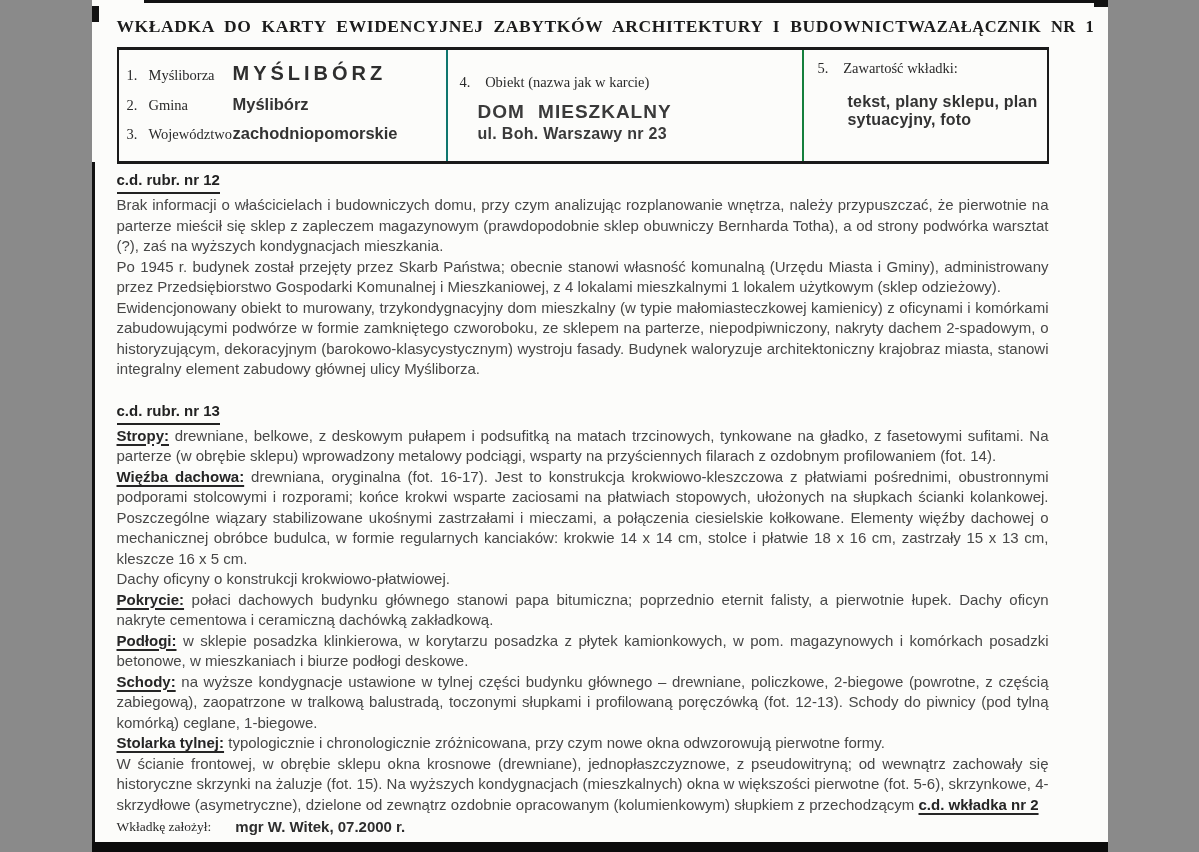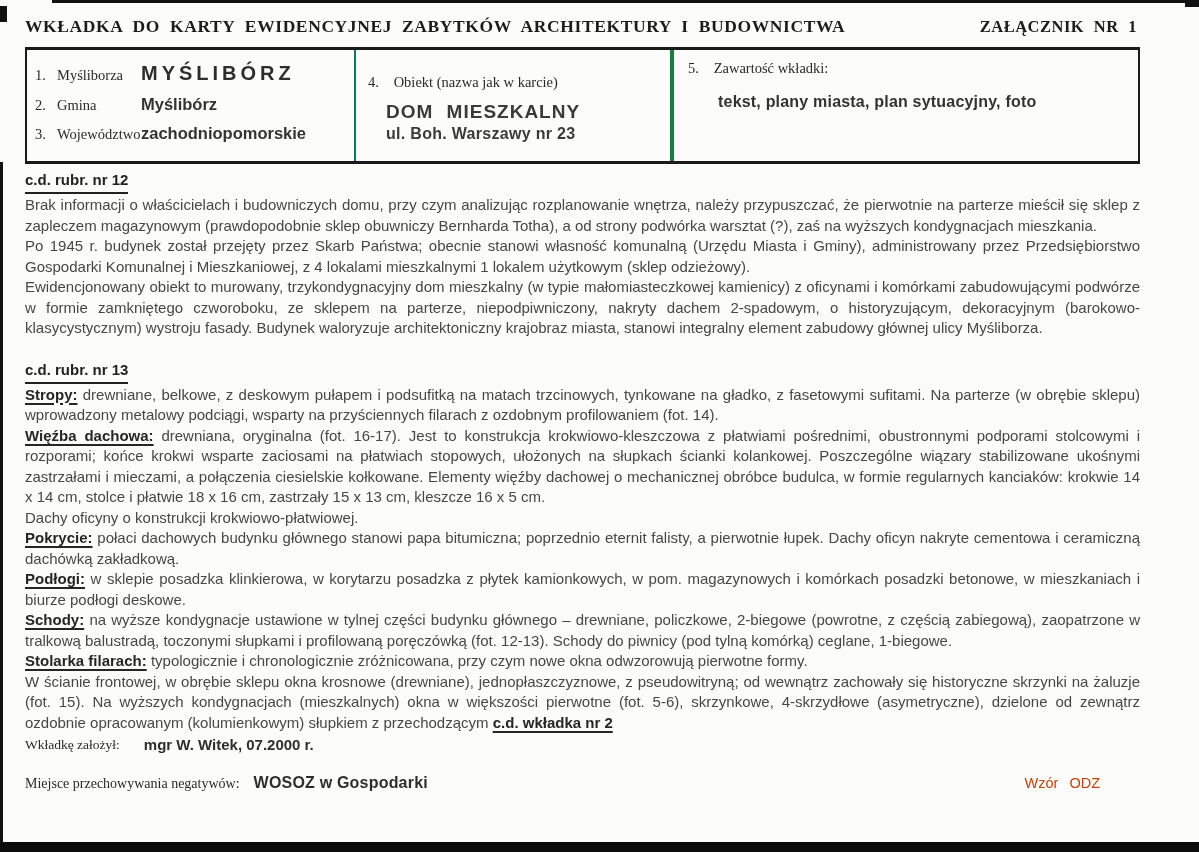--- a/index.html
+++ b/index.html
@@ -1,18 +1,18 @@
 <!DOCTYPE html>
 <html lang="pl"><head>
 <meta charset="utf-8">
 <style>
   html,body{margin:0;padding:0;background:#8a8a8a;}
   .page{
     position:relative;
-    width:1199px;height:852px;
+    width:1016px;height:852px;
     margin:0 auto;
     background:#fcfcfa;
     overflow:hidden;
     font-family:"Liberation Sans", sans-serif;
     color:#474747;
     box-sizing:border-box;
   }
   
   .artifact{position:absolute;background:#121212;}
   .artifact-top{top:0;left:52px;right:0;height:3px;}
@@ -40,21 +40,21 @@
   
   .doc-table{
     display:flex;
     margin:0 59px 0 25px;
     border:2px solid #1a1a1a;
     border-top-width:3px;border-bottom-width:3px;
     background:#fcfcfa;
   }
   .col-location{width:327px;box-sizing:border-box;padding:12px 4px 8px 8px;}
   .col-object{width:316px;box-sizing:border-box;border-left:2px solid #0f766e;padding:24px 8px 8px 12px;}
-  .col-contents{flex:1;border-left:4px solid #15803d;box-sizing:border-box;padding:10px 8px 8px 14px;}
+  .col-contents{flex:1;border-left:2px solid #15803d;box-sizing:border-box;padding:10px 8px 8px 14px;margin-left:40px;}
 
   .field-row{display:flex;align-items:baseline;margin-bottom:10px;}
   .field-no{
     font-family:"Liberation Serif", serif;font-size:14.5px;color:#2a2a2a;
     width:22px;flex:none;
   }
   .field-label{
     font-family:"Liberation Serif", serif;font-size:14.5px;color:#2a2a2a;
     width:84px;flex:none;
   }
@@ -161,21 +161,21 @@
       </div>
       <div class="object-name">DOM MIESZKALNY</div>
       <div class="object-address">ul. Boh. Warszawy nr 23</div>
     </div>
 
     <div class="col-contents">
       <div class="cell-caption">
         <span class="field-no">5.</span>
         <span>Zawartość wkładki:</span>
       </div>
-      <div class="contents-value">tekst, plany miasta, plan sytuacyjny, foto</div>
+      <div class="contents-value">tekst, plany sklepu, plan sytuacyjny, foto</div>
     </div>
 
   </div>
 
   <div class="doc-main">
 
     <div class="section">
       <span class="section-heading">c.d. rubr. nr 12</span>
       <p>Brak informacji o właścicielach i budowniczych domu, przy czym analizując rozplanowanie wnętrza, należy przypuszczać, że pierwotnie na parterze mieścił się sklep z zapleczem magazynowym (prawdopodobnie sklep obuwniczy Bernharda Totha), a od strony podwórka warsztat (?), zaś na wyższych kondygnacjach mieszkania.</p>
       <p>Po 1945 r. budynek został przejęty przez Skarb Państwa; obecnie stanowi własność komunalną (Urzędu Miasta i Gminy), administrowany przez Przedsiębiorstwo Gospodarki Komunalnej i Mieszkaniowej, z 4 lokalami mieszkalnymi 1 lokalem użytkowym (sklep odzieżowy).</p>
@@ -183,21 +183,21 @@
     </div>
 
     <div class="section">
       <span class="section-heading">c.d. rubr. nr 13</span>
       <p><span class="lead">Stropy:</span> <span>drewniane, belkowe, z deskowym pułapem i podsufitką na matach trzcinowych, tynkowane na gładko, z fasetowymi sufitami. Na parterze (w obrębie sklepu) wprowadzony metalowy podciągi, wsparty na przyściennych filarach z ozdobnym profilowaniem (fot. 14).</span></p>
       <p><span class="lead">Więźba dachowa:</span> <span>drewniana, oryginalna (fot. 16-17). Jest to konstrukcja krokwiowo-kleszczowa z płatwiami pośrednimi, obustronnymi podporami stolcowymi i rozporami; końce krokwi wsparte zaciosami na płatwiach stopowych, ułożonych na słupkach ścianki kolankowej. Poszczególne wiązary stabilizowane ukośnymi zastrzałami i mieczami, a połączenia ciesielskie kołkowane. Elementy więźby dachowej o mechanicznej obróbce budulca, w formie regularnych kanciaków: krokwie 14 x 14 cm, stolce i płatwie 18 x 16 cm, zastrzały 15 x 13 cm, kleszcze 16 x 5 cm.</span></p>
       <p><span>Dachy oficyny o konstrukcji krokwiowo-płatwiowej.</span></p>
       <p><span class="lead">Pokrycie:</span> <span>połaci dachowych budynku głównego stanowi papa bitumiczna; poprzednio eternit falisty, a pierwotnie łupek. Dachy oficyn nakryte cementowa i ceramiczną dachówką zakładkową.</span></p>
       <p><span class="lead">Podłogi:</span> <span>w sklepie posadzka klinkierowa, w korytarzu posadzka z płytek kamionkowych, w pom. magazynowych i komórkach posadzki betonowe, w mieszkaniach i biurze podłogi deskowe.</span></p>
       <p><span class="lead">Schody:</span> <span>na wyższe kondygnacje ustawione w tylnej części budynku głównego – drewniane, policzkowe, 2-biegowe (powrotne, z częścią zabiegową), zaopatrzone w tralkową balustradą, toczonymi słupkami i profilowaną poręczówką (fot. 12-13). Schody do piwnicy (pod tylną komórką) ceglane, 1-biegowe.</span></p>
-      <p><span class="lead">Stolarka filarach:</span> <span>typologicznie i chronologicznie zróżnicowana, przy czym nowe okna odwzorowują pierwotne formy.</span></p>
+      <p><span class="lead">Stolarka tylnej:</span> <span>typologicznie i chronologicznie zróżnicowana, przy czym nowe okna odwzorowują pierwotne formy.</span></p>
       <p><span>W ścianie frontowej, w obrębie sklepu okna krosnowe (drewniane), jednopłaszczyznowe, z pseudowitryną; od wewnątrz zachowały się historyczne skrzynki na żaluzje (fot. 15). Na wyższych kondygnacjach (mieszkalnych) okna w większości pierwotne (fot. 5-6), skrzynkowe, 4-skrzydłowe (asymetryczne), dzielone od zewnątrz ozdobnie opracowanym (kolumienkowym) słupkiem z przechodzącym</span> <span class="lead continuation">c.d. wkładka nr 2</span></p>
     </div>
 
   </div>
 
   <div class="founder-line">
     <span class="founder-label">Wkładkę założył:</span>
     <span class="founder-value">mgr W. Witek, 07.2000 r.</span>
   </div>
 

